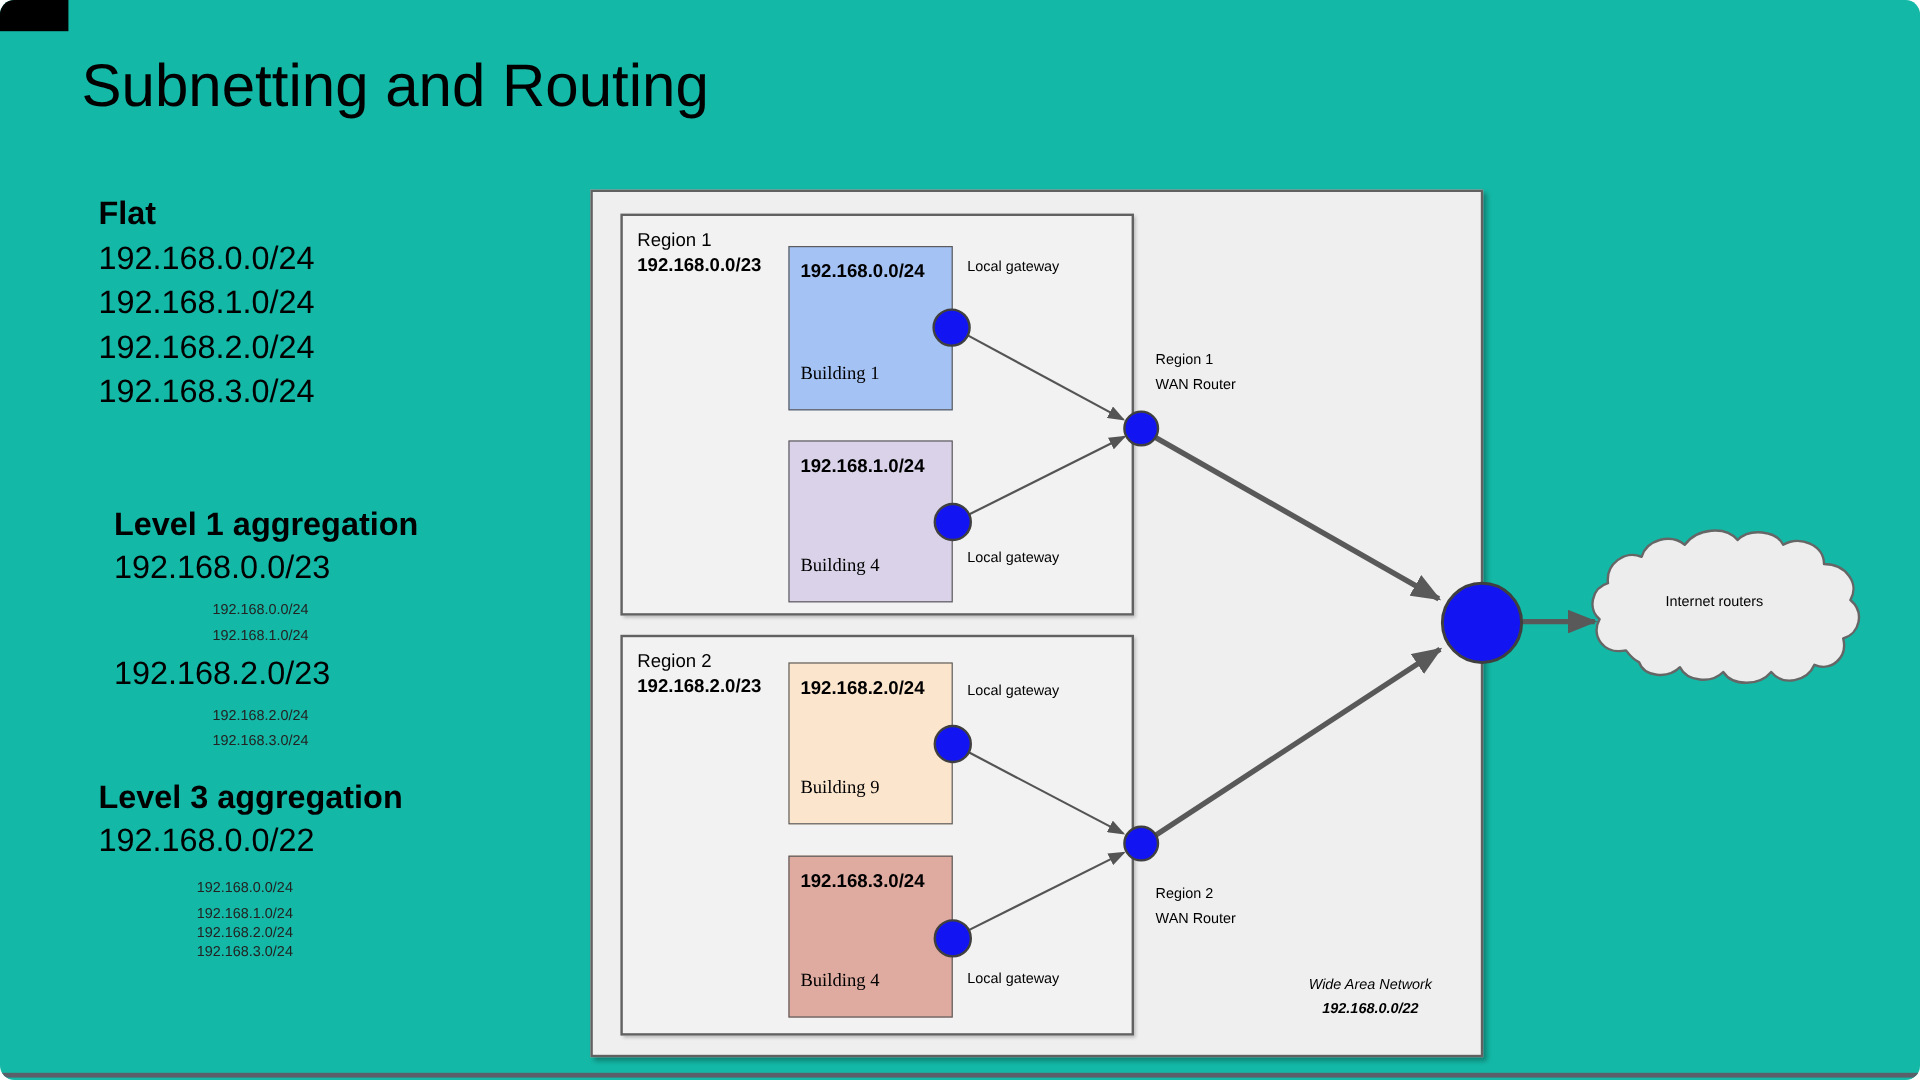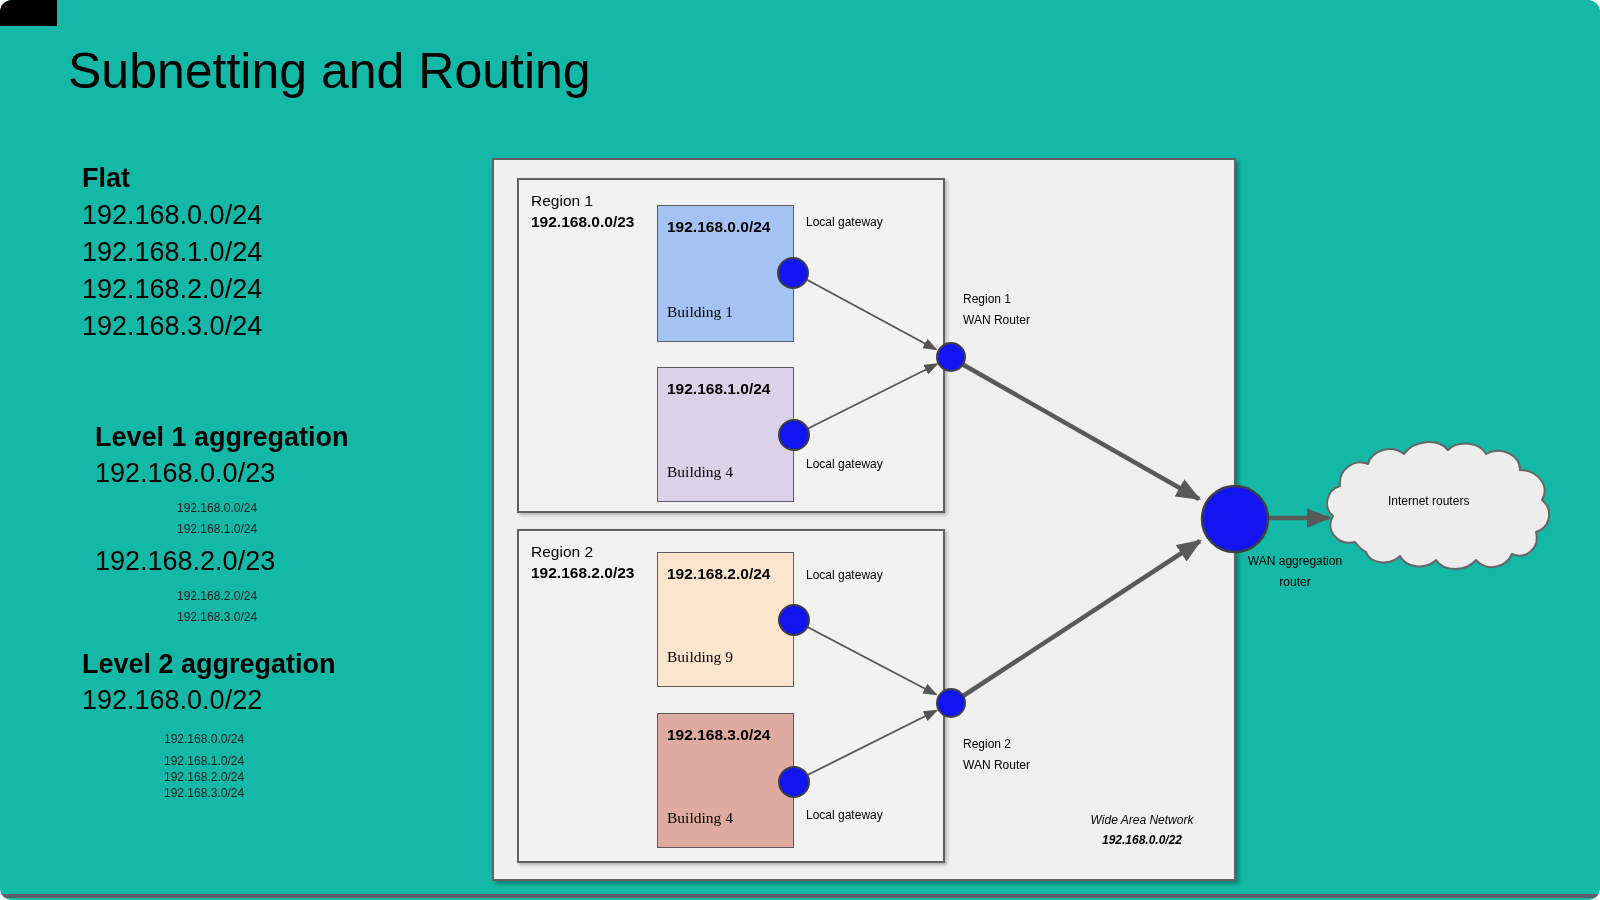--- a/index.html
+++ b/index.html
@@ -77,21 +77,21 @@
     <div class="h-bold">Level 1 aggregation</div>
     <div class="ip-agg">192.168.0.0/23</div>
     <div class="ip-small mt8">192.168.0.0/24</div>
     <div class="ip-small">192.168.1.0/24</div>
     <div class="ip-agg mt4">192.168.2.0/23</div>
     <div class="ip-small mt8">192.168.2.0/24</div>
     <div class="ip-small">192.168.3.0/24</div>
   </section>
 
   <section class="block l2-block">
-    <div class="h-bold">Level 2 aggregation</div>
+    <div class="h-bold">Level 3 aggregation</div>
     <div class="ip-agg">192.168.0.0/22</div>
     <div class="ip-small mt14">192.168.0.0/24</div>
     <div class="ip-small mt6">192.168.1.0/24</div>
     <div class="ip-small">192.168.2.0/24</div>
     <div class="ip-small">192.168.3.0/24</div>
   </section>
 
   <div class="wan-box"></div>
 
   <div class="region-box region-1">
@@ -177,21 +177,20 @@
 
   <div class="dlabel router-1">
     <div>Region 1</div>
     <div>WAN Router</div>
   </div>
   <div class="dlabel router-2">
     <div>Region 2</div>
     <div>WAN Router</div>
   </div>
 
-  <div class="dlabel agg-label">WAN aggregation router</div>
 
   <div class="dlabel wan-corner">
     <div>Wide Area Network</div>
     <div class="cidr">192.168.0.0/22</div>
   </div>
 
   <div class="dlabel cloud-label">Internet routers</div>
 
   <div class="footer-bar"></div>
 </div>

